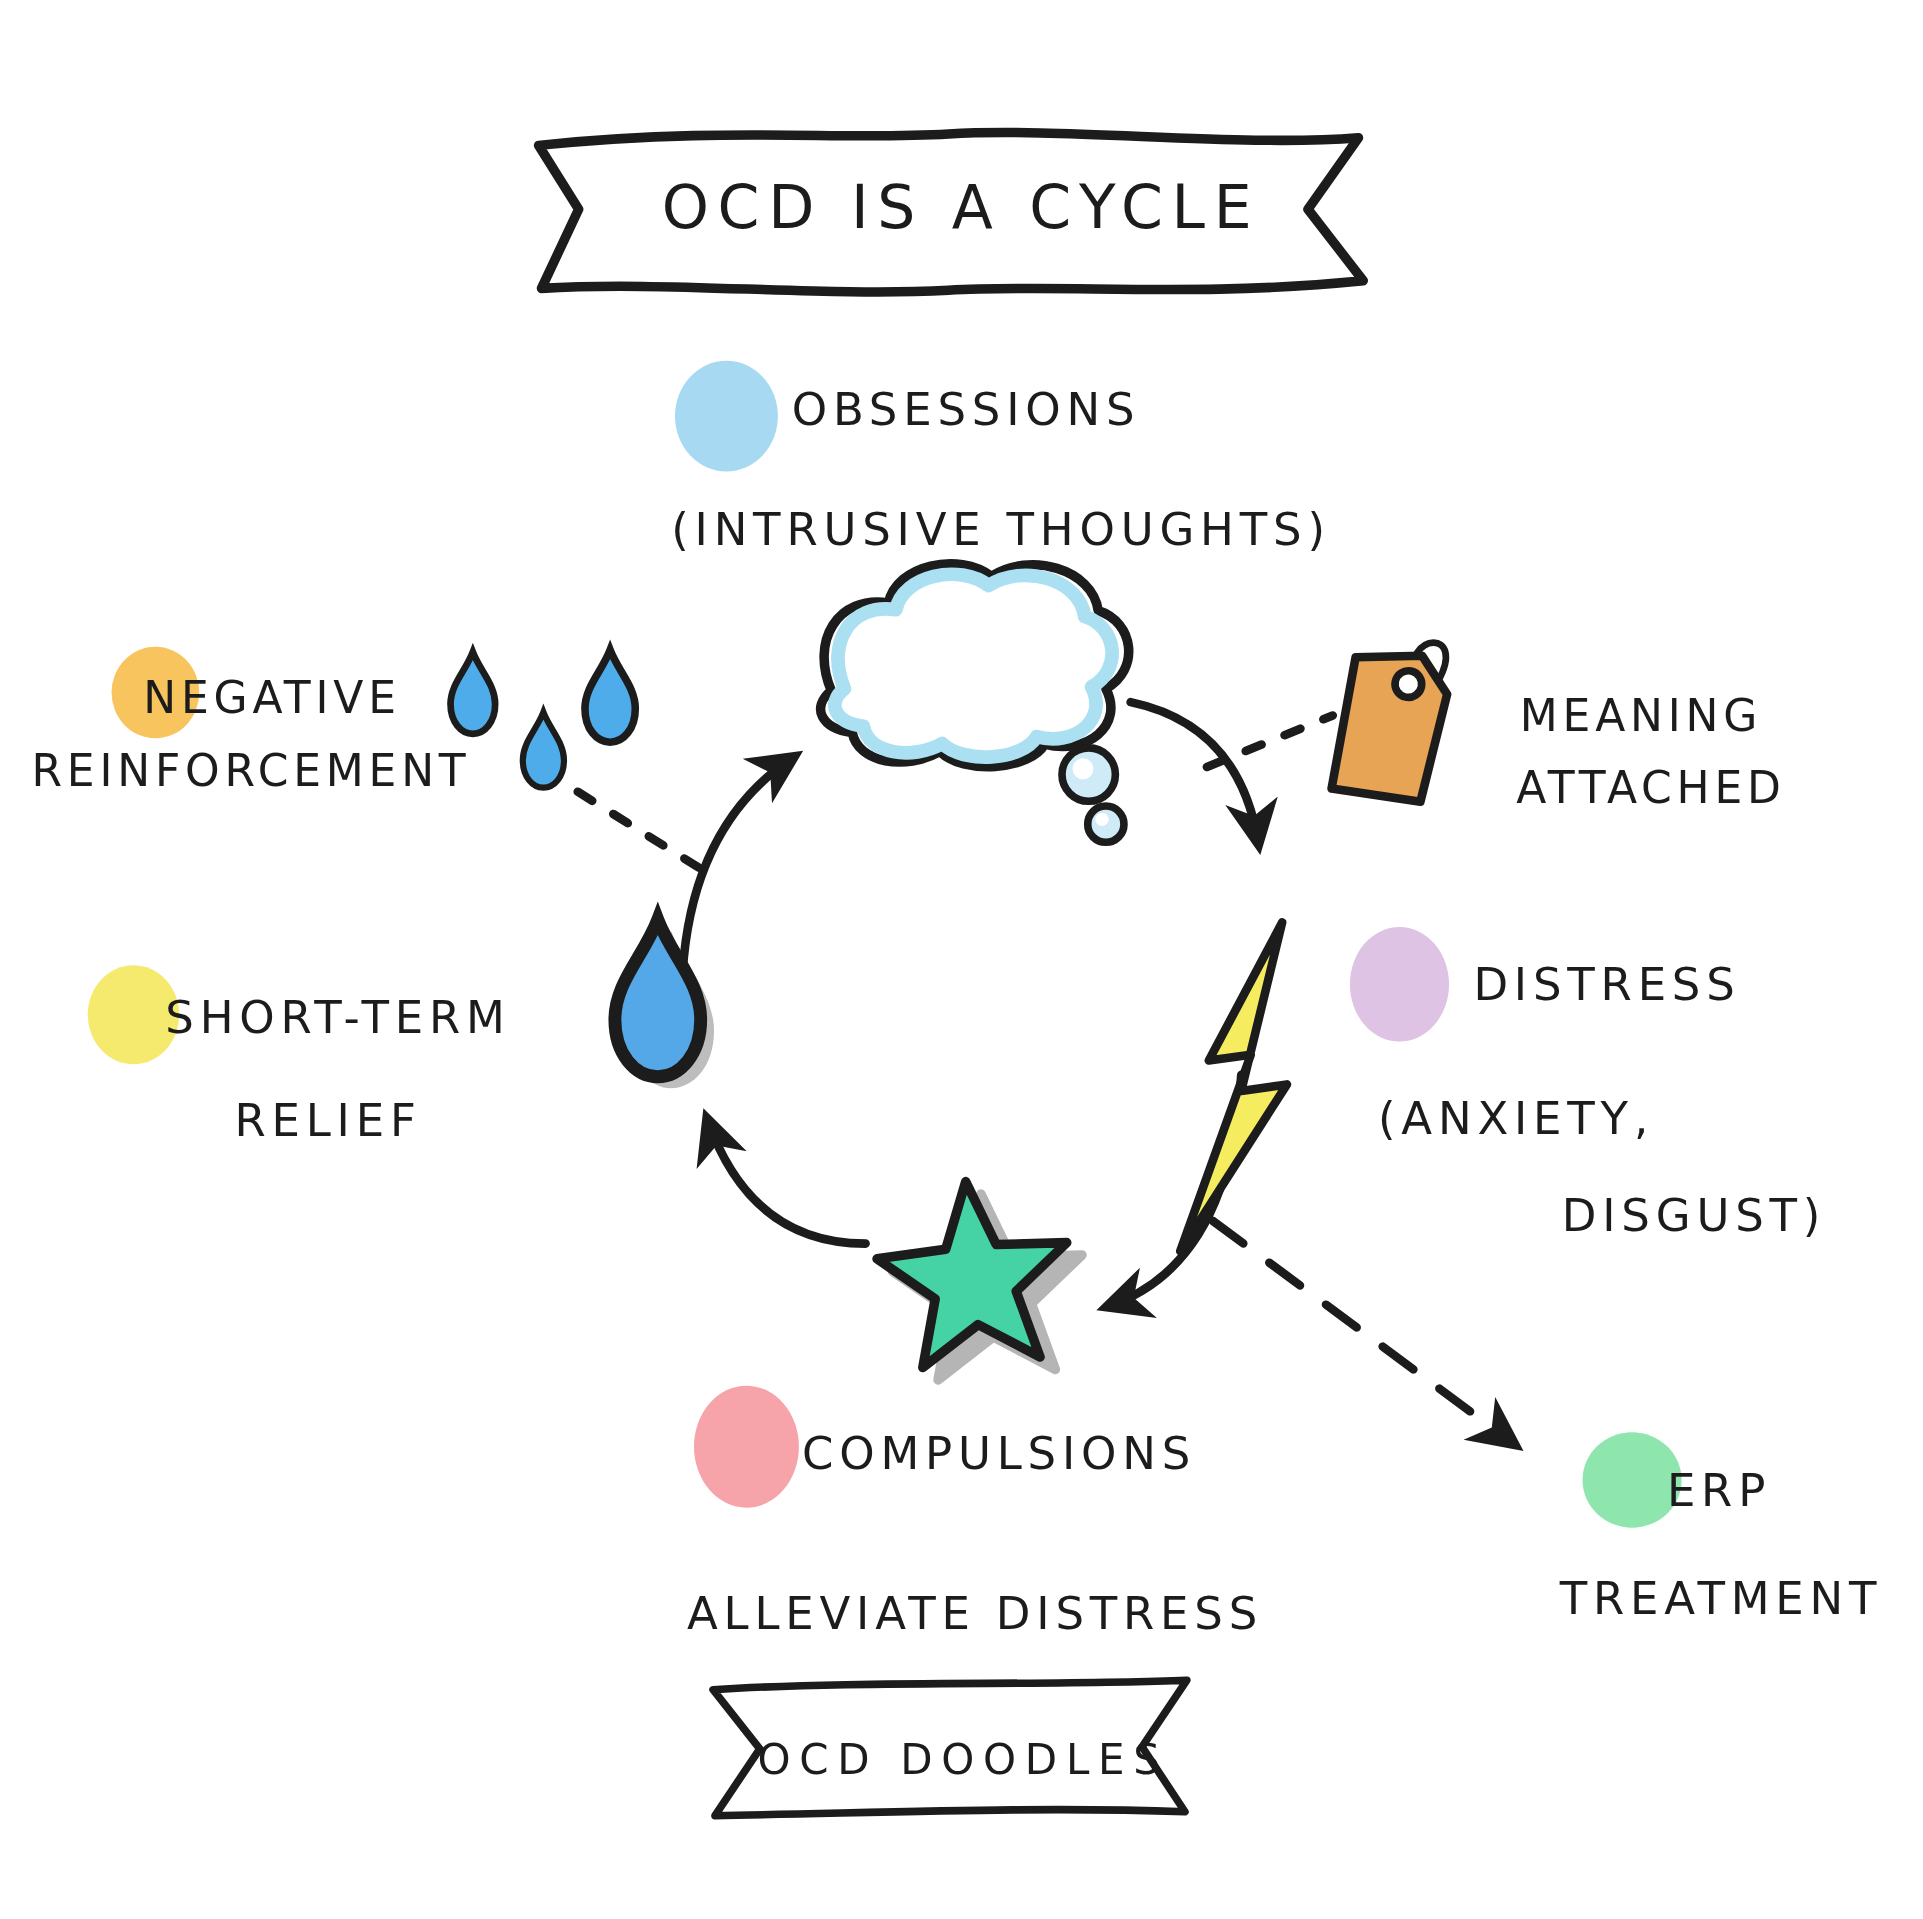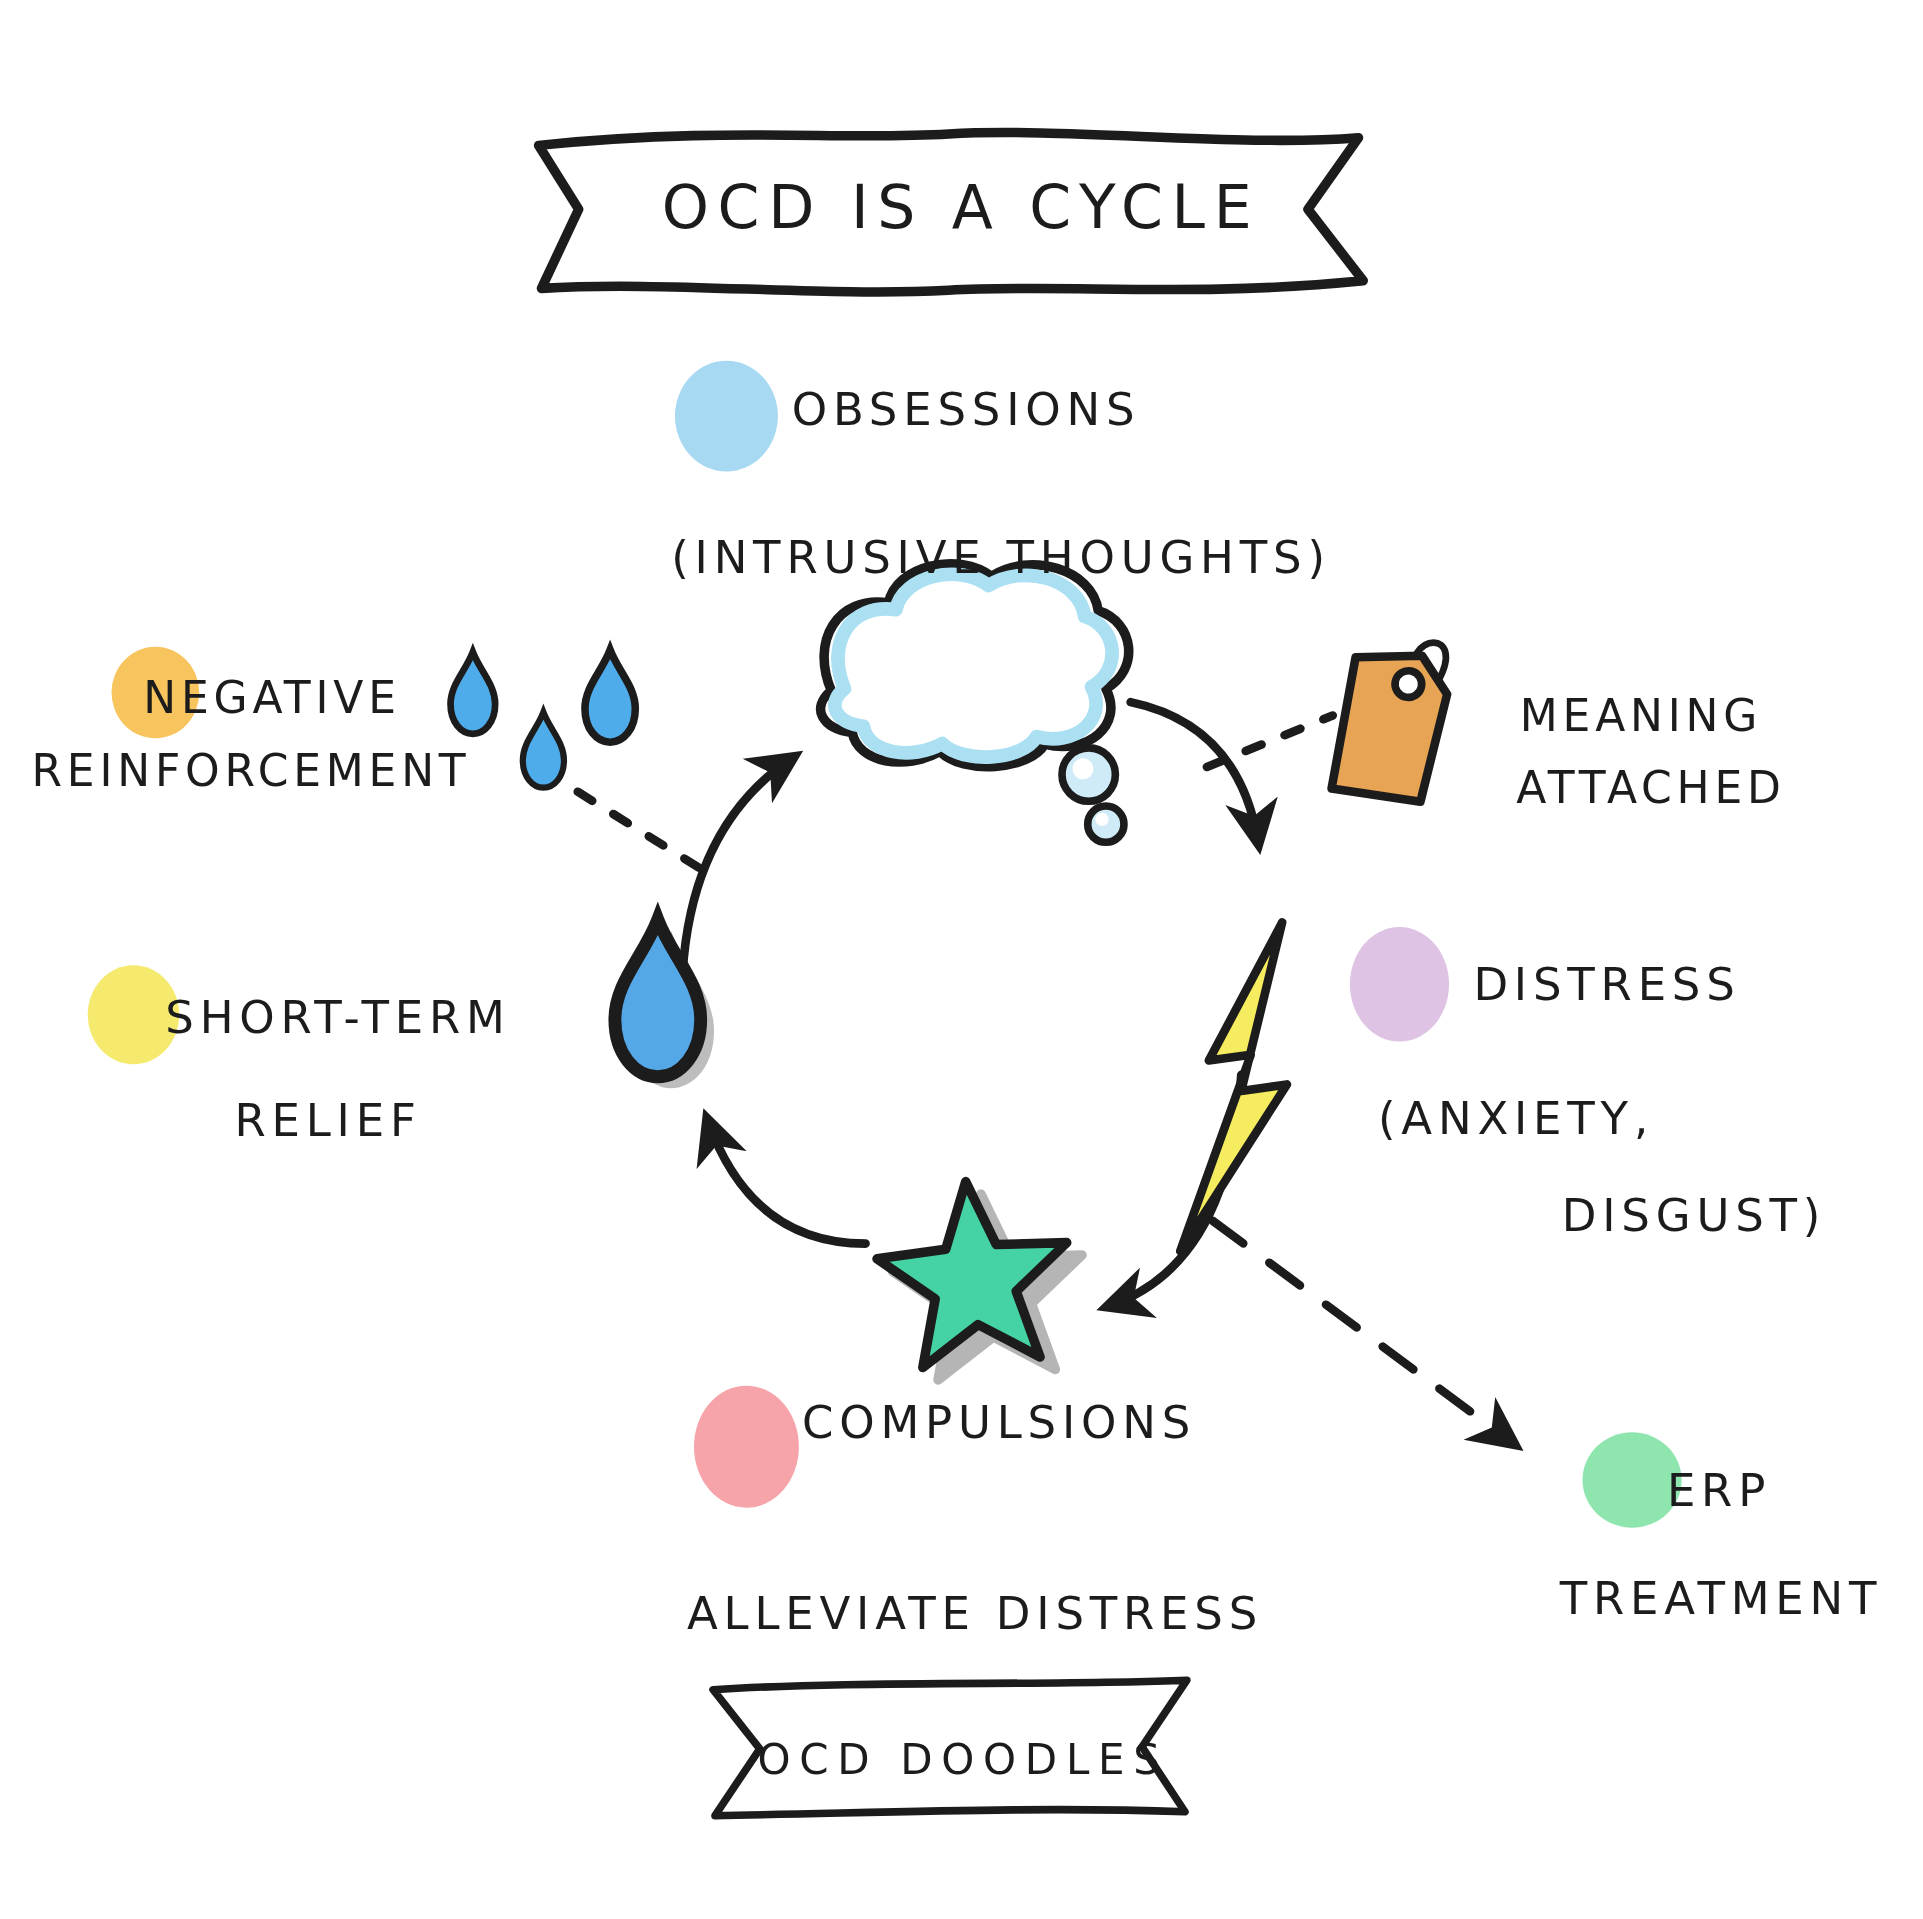--- a/index.html
+++ b/index.html
@@ -82,36 +82,36 @@
 
     <path d="M1013,1227 L1045,1293 L1119,1291 L1066,1342 L1091,1411 L1026,1377
              L968,1422 L981,1350 L920,1308 L992,1298 Z" transform="translate(16,13)" stroke-linejoin="round" stroke-width="10" stroke="#B5B5B5" fill="#B5B5B5"></path>
     <path d="M1013,1227 L1045,1293 L1119,1291 L1066,1342 L1091,1411 L1026,1377
              L968,1422 L981,1350 L920,1308 L992,1298 Z" stroke="#1c1c1c" stroke-width="10" stroke-linejoin="round" fill="#45D3A5"></path>
   </svg>
 
   <div class="lbl title" style="left:961px;  top:207px;">OCD IS A CYCLE</div>
 
   <div class="lbl big" style="left:966px; top:409px;">OBSESSIONS</div>
-  <div class="lbl big" style="left:1001px; top:529px;margin-top:28px;">(INTRUSIVE THOUGHTS)</div>
+  <div class="lbl big" style="left:1001px; top:529px;">(INTRUSIVE THOUGHTS)</div>
 
   <div class="lbl small" style="left:272px;  top:697px;">NEGATIVE</div>
   <div class="lbl small" style="left:251px;  top:770px;">REINFORCEMENT</div>
 
   <div class="lbl small" style="left:1641px; top:715px;">MEANING</div>
   <div class="lbl small" style="left:1651px; top:787px;">ATTACHED</div>
 
   <div class="lbl big" style="left:1607px; top:984px;">DISTRESS</div>
   <div class="lbl big" style="left:1516px; top:1118px;">(ANXIETY,</div>
   <div class="lbl big" style="left:1694px; top:1215px;">DISGUST)</div>
 
   <div class="lbl big" style="left:338px;  top:1017px;">SHORT-TERM</div>
   <div class="lbl big" style="left:328px;  top:1120px;">RELIEF</div>
 
-  <div class="lbl big" style="left:999px; top:1422px;">COMPULSIONS</div>
+  <div class="lbl big" style="left:999px; top:1453px;">COMPULSIONS</div>
   <div class="lbl big" style="left:975px; top:1593px;margin-top:20px;">ALLEVIATE DISTRESS</div>
 
   <div class="lbl big" style="left:1719px; top:1490px;">ERP</div>
   <div class="lbl big" style="left:1721px; top:1598px;">TREATMENT</div>
 
   <div class="lbl footer" style="left:963px;  top:1759px;">OCD DOODLES</div>
 </div>
 
 
 </body></html>

